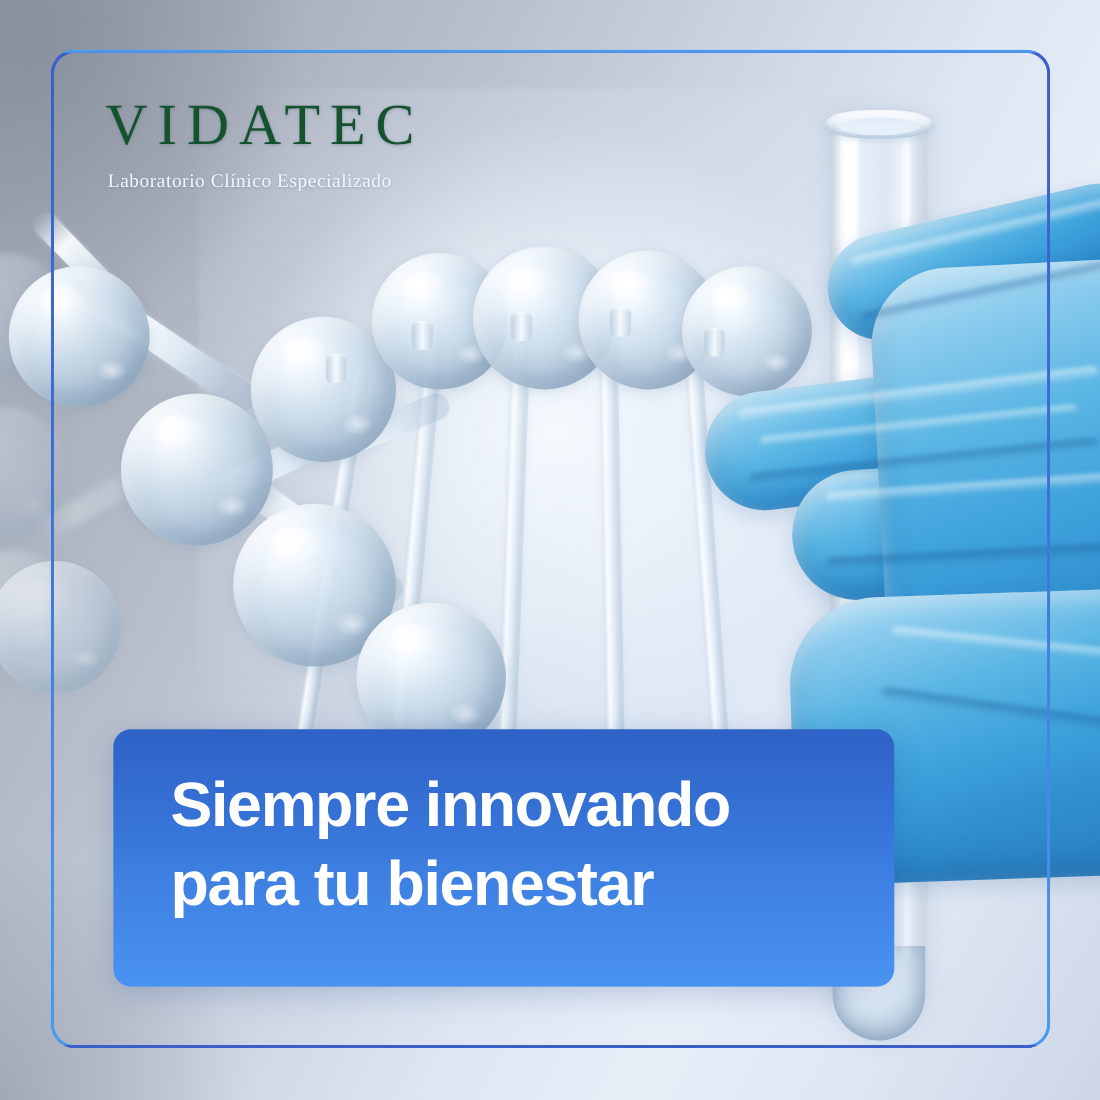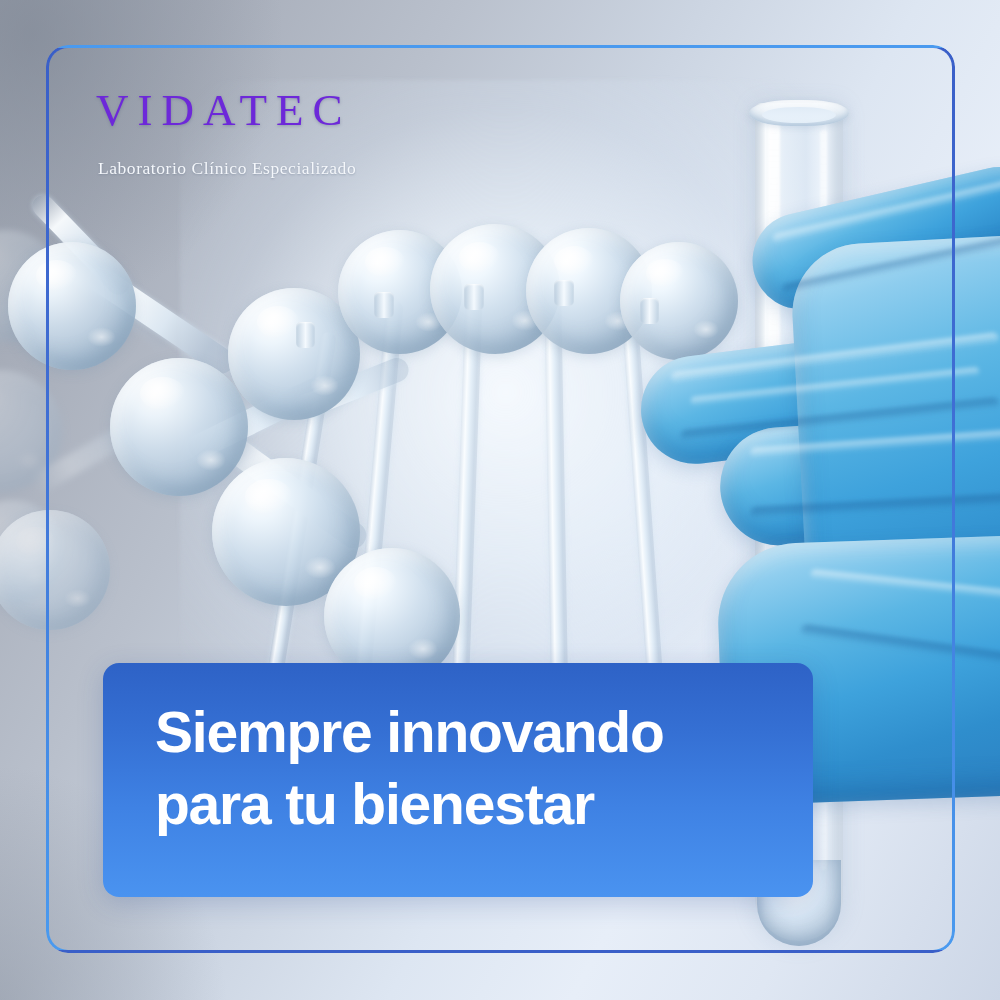--- a/index.html
+++ b/index.html
@@ -184,33 +184,33 @@
     mask-composite:exclude;
     border:3px solid transparent;
     box-sizing:border-box;
     pointer-events:none;
   }
 
   
   .logo{position:absolute;left:96px;top:88px;}
   .logo-name{
     font-family:"Liberation Serif", serif;
-    font-size:45px;
+    font-size:53px;
     letter-spacing:9px;
-    color:#6d28d9;
+    color:#14532d;
     line-height:1;
     text-shadow:0 1px 3px rgba(90,105,130,.45);
     white-space:nowrap;
   }
   .logo-tag{
     font-family:"Liberation Serif", serif;
     font-size:17.5px;
     letter-spacing:.55px;
     color:#f4f7fb;
-    margin-top:25px;
+    margin-top:13px;
     margin-left:2px;
     text-shadow:0 1px 2px rgba(90,105,130,.40);
     white-space:nowrap;
   }
 
   
   .banner{
     position:absolute;left:103px;top:663px;width:710px;height:234px;
     border-radius:16px;
     background:linear-gradient(180deg,#2e62c6 0%,#3570d4 30%,#3f82e4 62%,#4a93f0 100%);

